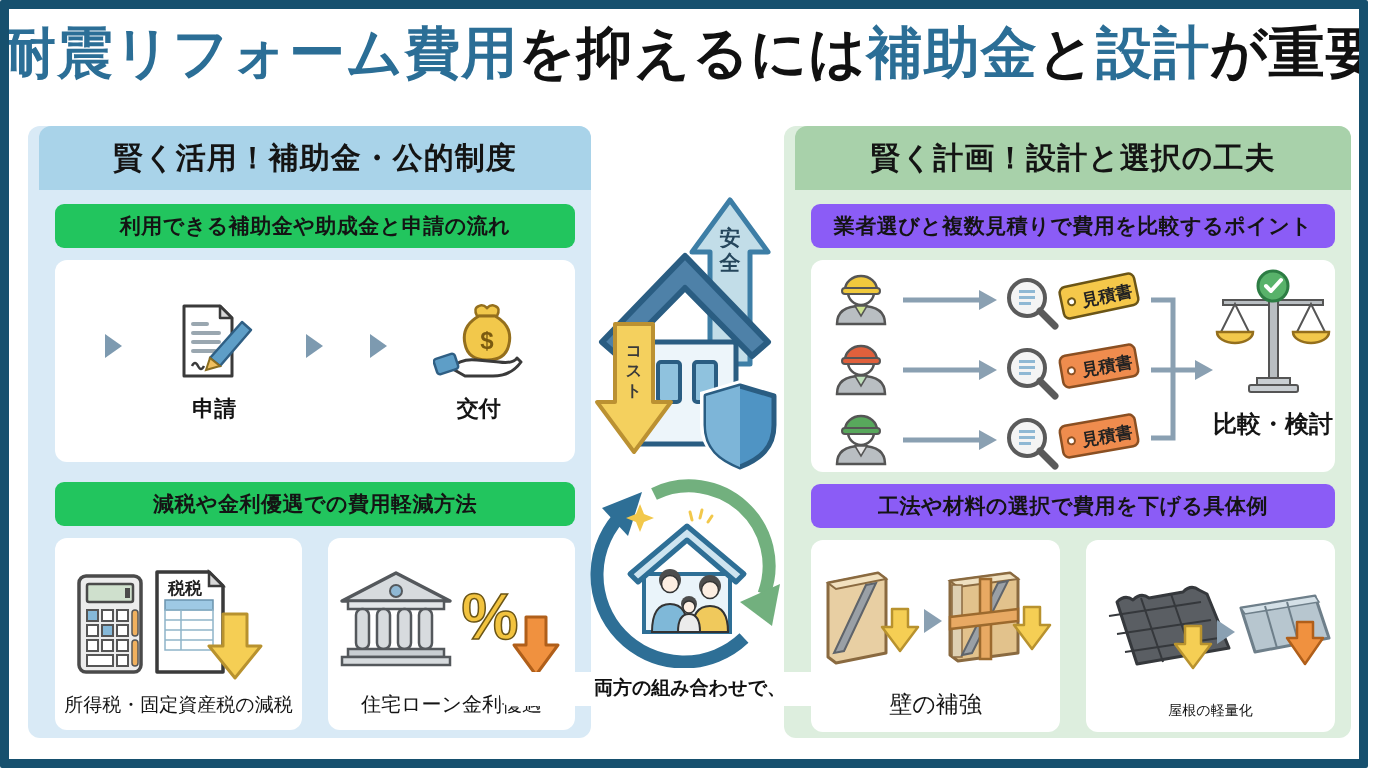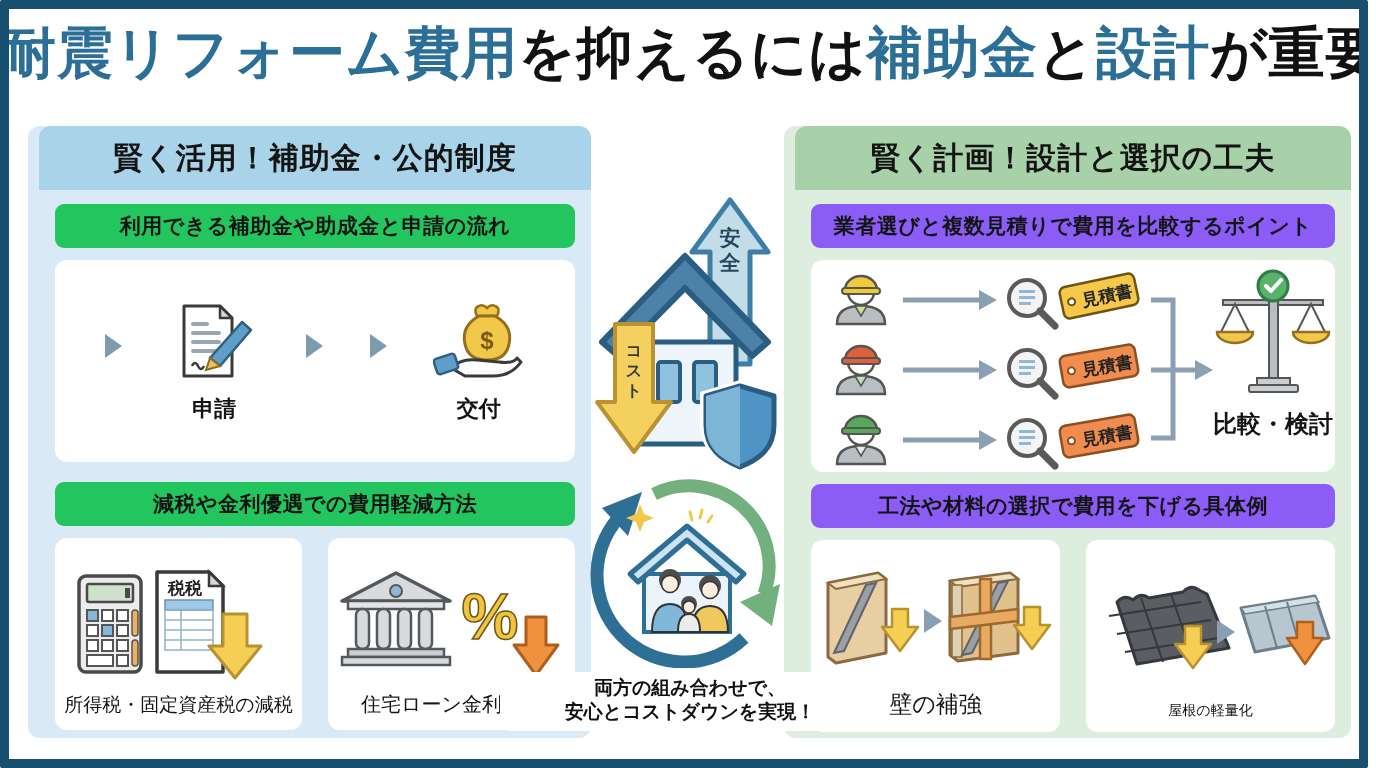--- a/index.html
+++ b/index.html
@@ -386,15 +386,14 @@
         <path d="M108 156 q0 -26 18 -26 q18 0 18 26 z" fill="#f0c95c" stroke="#333" stroke-width="2"></path>
         <circle cx="105" cy="128" r="8" fill="#4d4d4d"></circle>
         <circle cx="105" cy="131" r="6" fill="#fdeee2" stroke="#333" stroke-width="1.5"></circle>
         <path d="M94 156 q0 -18 11 -18 q11 0 11 18 z" fill="#ececec" stroke="#333" stroke-width="2"></path>
       </g>
     </svg>
   </div>
 
   <div class="caption">
     <div>両方の組み合わせで、</div>
-    <div>安心とコストダウンを実現！</div>
   </div>
 </div>
 
 </body></html>

